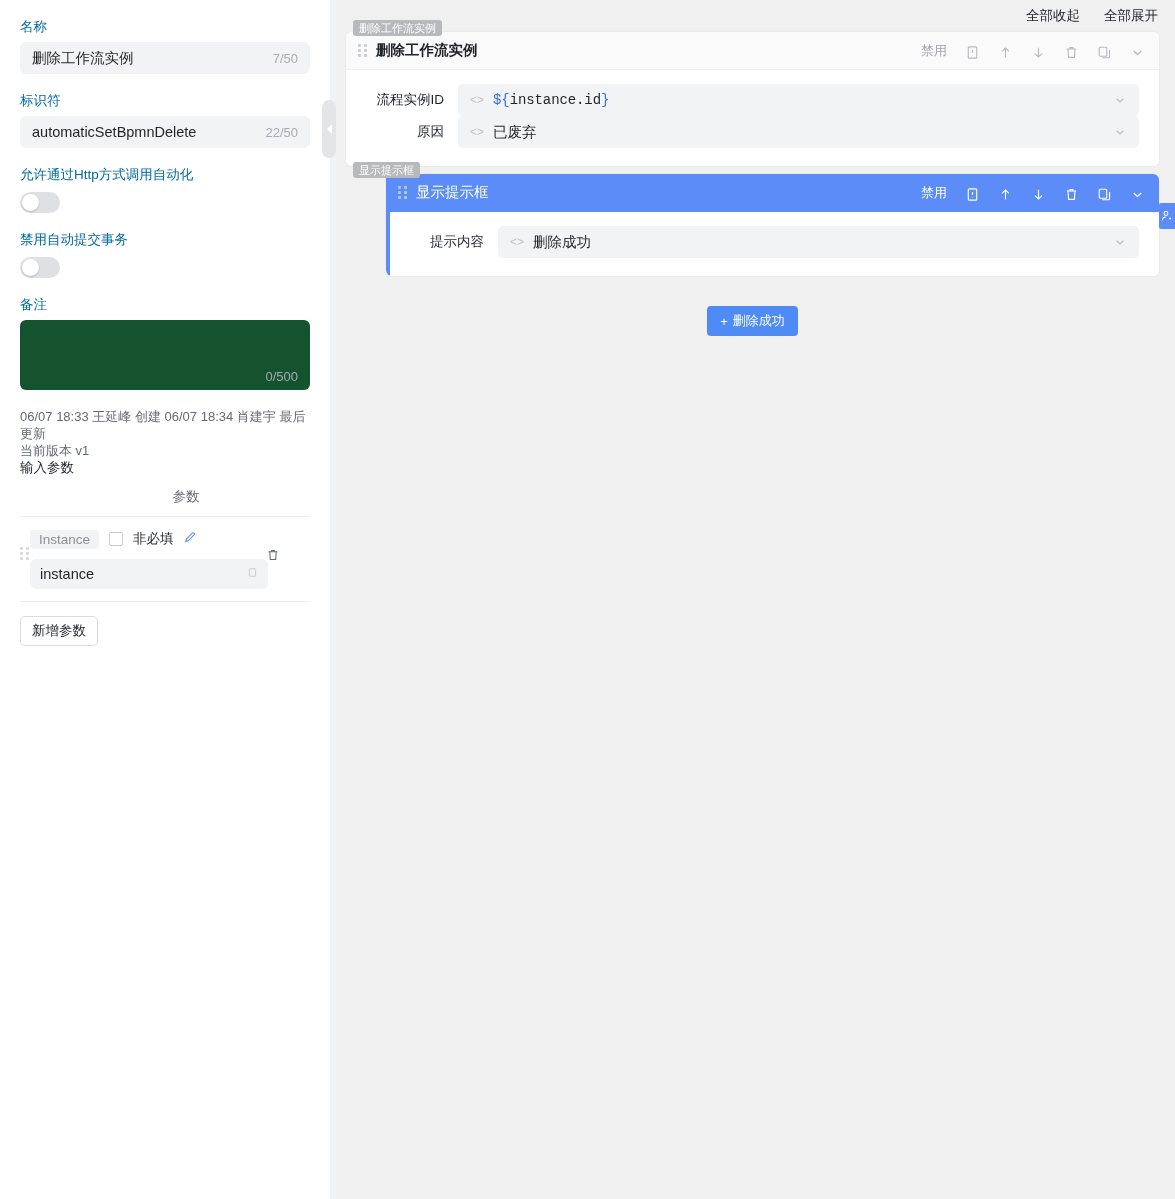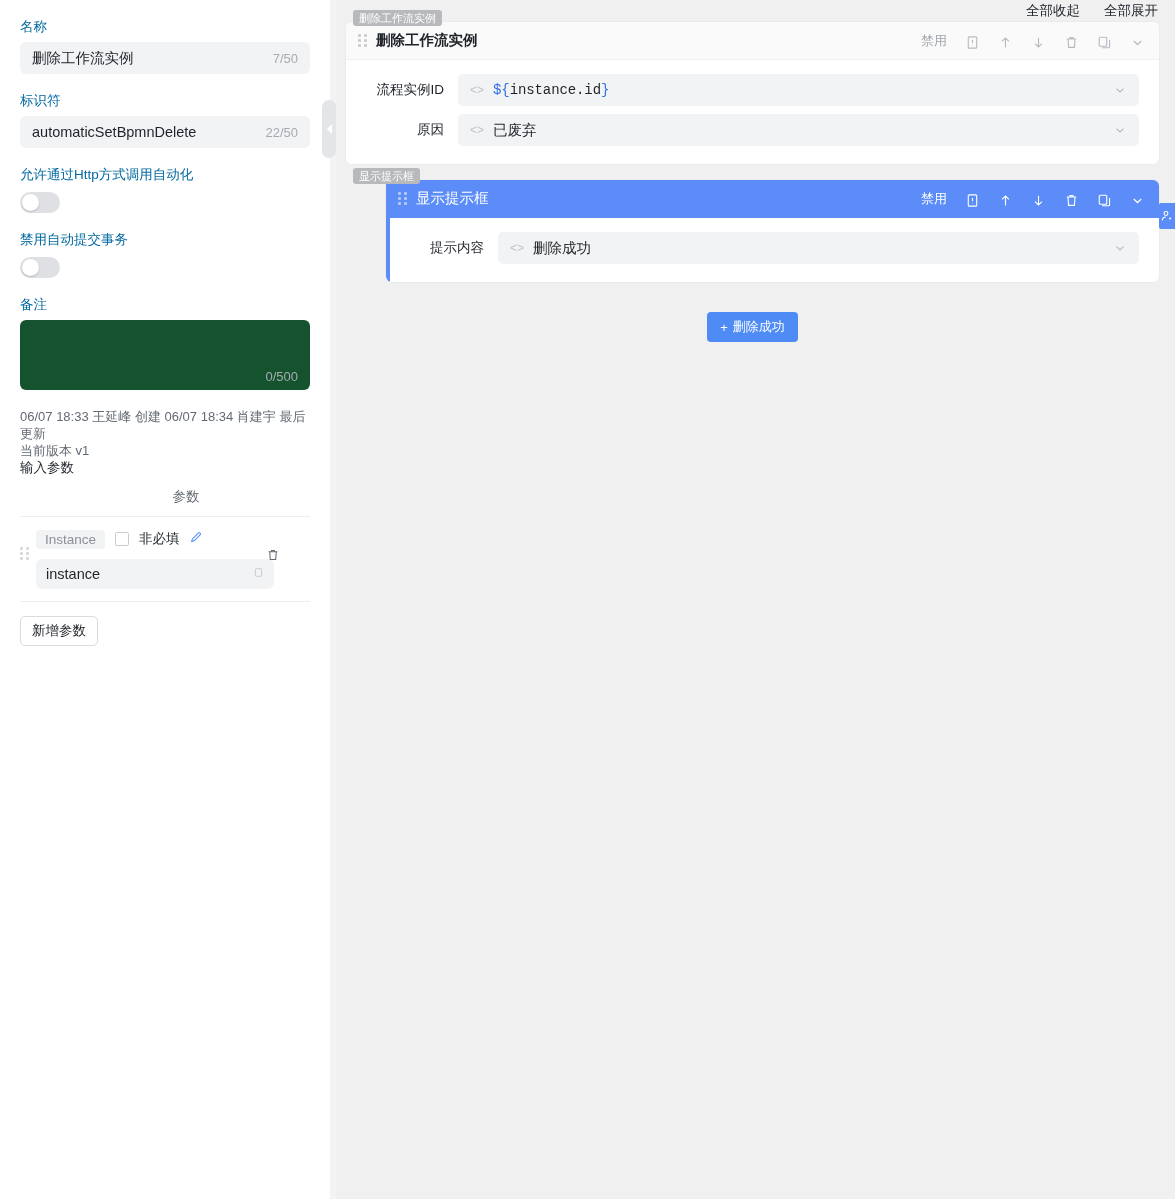--- a/index.html
+++ b/index.html
@@ -65,21 +65,21 @@
   }
   .meta-line .sep { display: inline; }
   .section-title { font-size: 13.5px; color: #1f2329; margin-top: 0px; }
 
   .param-head {
     font-size: 13.5px; color: #646a73; padding: 12px 0 10px 42px;
     border-bottom: 1px solid #eceef0;
     text-align: center;
   }
   .param-row {
-    display: flex; align-items: flex-start; gap: 6px;
+    display: flex; align-items: flex-start; 
     padding: 10px 0 12px 0; border-bottom: 1px solid #eceef0; position: relative; justify-content: space-between;
   }
   .drag-dots {
     width: 10px; height: 16px; margin-top: 20px; flex: 0 0 10px;
     display: grid; grid-template-columns: 3px 3px; grid-template-rows: 3px 3px 3px;
     gap: 2px 3px; opacity: .75;
   }
   .drag-dots i { background: #c9ccd1; border-radius: 1px; display: block; width:3px; height:3px;}
   .param-main { flex: 1; }
   .param-top { display: flex; align-items: center; gap: 10px; height: 24px; }
@@ -122,21 +122,21 @@
     width: 0; height: 0; border-top: 5px solid transparent;
     border-bottom: 5px solid transparent; border-right: 5px solid #ffffff;
   }
 
   
   .main {
     flex: 1; background: #f0f0f1; position: relative;
     padding: 0 16px; overflow: hidden;
   }
   .main-toolbar {
-    height: 22px; display: flex; align-items: center;
+    height: 32px; display: flex; align-items: center;
     justify-content: flex-end; gap: 24px; padding-right: 1px;
   }
   .main-toolbar .link {
     font-size: 13.5px; color: #1f2329; cursor: pointer;
   }
 
   .step-wrap { position: relative; margin-bottom: 6px; }
   .step-badge {
     position: absolute; left: 7px; top: -12px;
     background: #b7b9bd; color: #ffffff; font-size: 11px;
@@ -170,21 +170,21 @@
     margin-left: auto; display: flex; align-items: flex-end; gap: 18px;
   }
   .hdr-actions .txt-act { font-size: 13px; color: #a1a6ad; cursor: pointer; }
   .card.selected .hdr-actions .txt-act { color: #ffffff; }
   .ico { width: 15px; height: 15px; color: #b6bac0; cursor: pointer; display:block; }
   .card.selected .ico { color: #ffffff; }
   .ico svg { display: block; width: 15px; height: 15px; }
 
   .card-body { padding: 14px 20px 18px 20px; background: #ffffff; }
   .form-row {
-    display: flex; align-items: center; margin-bottom: 8px;
+    display: flex; align-items: center; margin-bottom: 0;
   }
   .form-row:last-child { margin-bottom: 0; }
   .form-label {
     width: 92px; text-align: right; padding-right: 14px;
     font-size: 13.5px; color: #1f2329; flex: 0 0 92px;
   }
   .form-control {
     flex: 1; background: #f2f3f5; border-radius: 5px; height: 32px;
     display: flex; align-items: center; padding: 0 12px; gap: 9px;
     cursor: text;
@@ -384,21 +384,21 @@
                 <svg viewBox="0 0 16 16" fill="none" stroke="currentColor" stroke-width="1.3">
                   <path d="M4 6.4L8 10.2l4-3.8"></path>
                 </svg>
               </span>
             </span>
           </div>
         </div>
       </div>
     </div>
 
-    <div class="step-wrap" style="margin-top:16px;padding-left:40px;">
+    <div class="step-wrap" style="margin-top:8px;padding-left:40px;">
       <div class="step-badge">显示提示框</div>
       <div class="card selected">
         <div class="card-header">
           <span class="hdr-drag">
             <i></i>
               <i></i>
               <i></i>
               <i></i>
               <i></i>
               <i></i>

